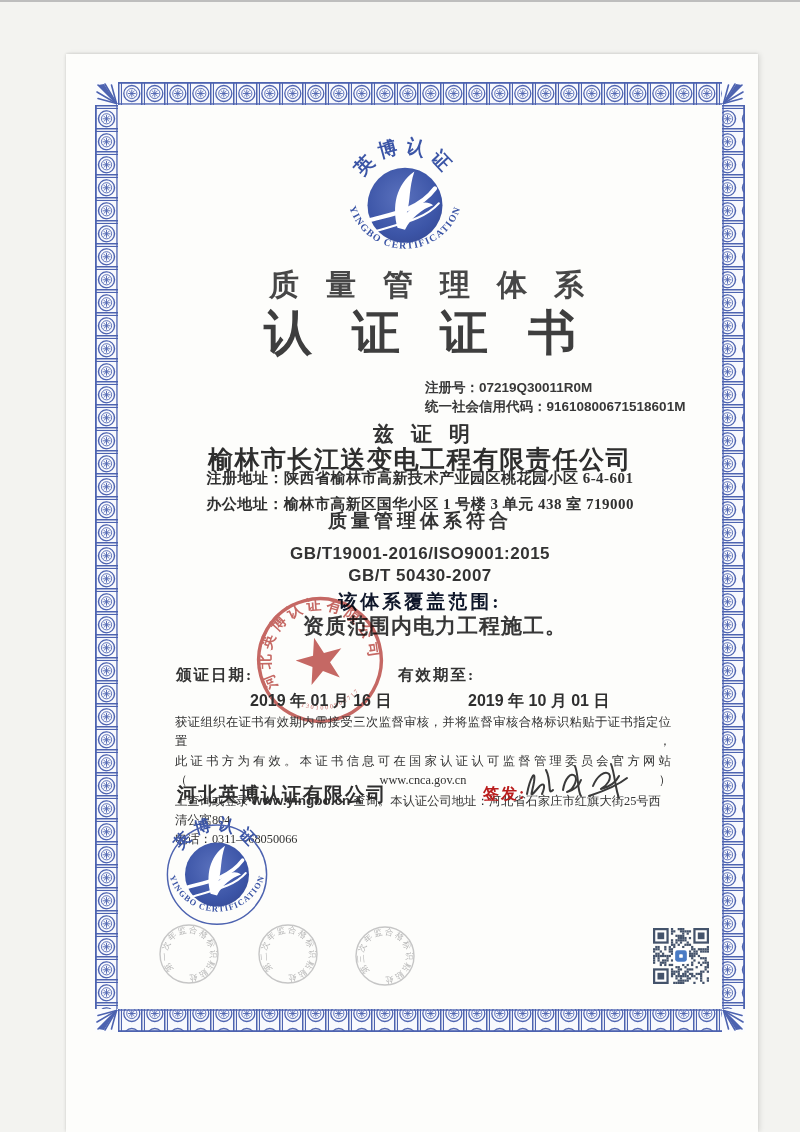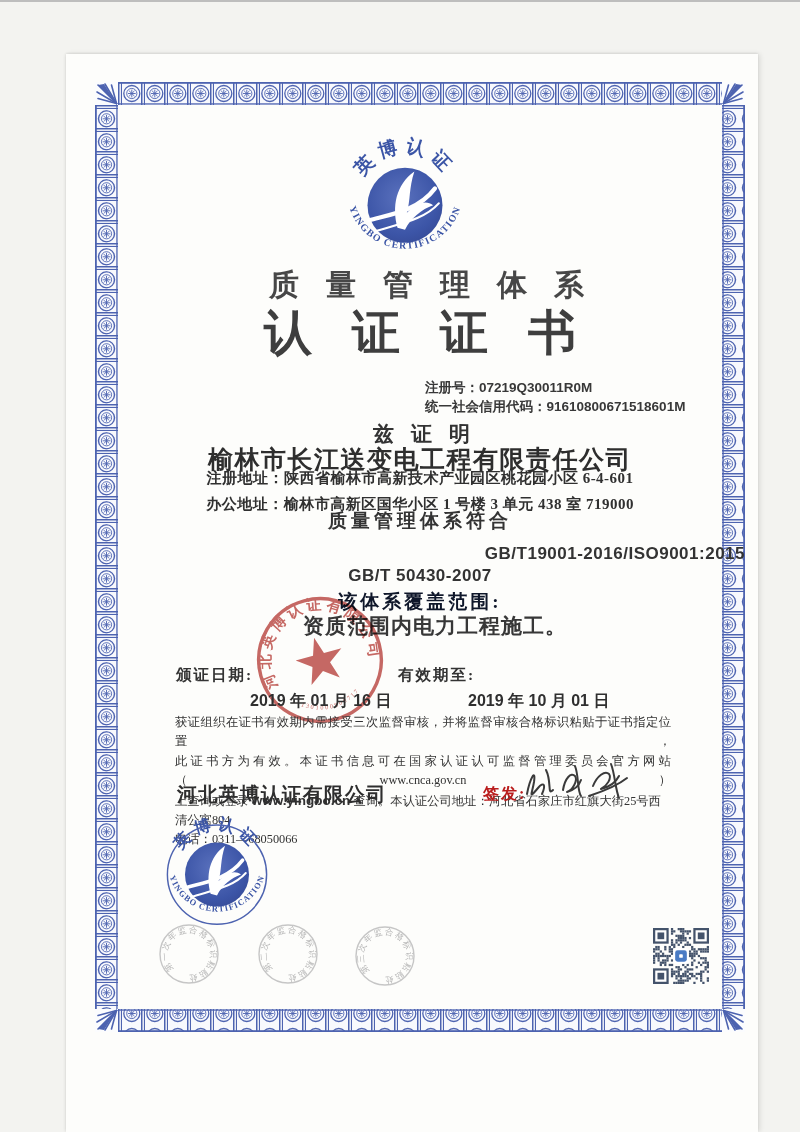--- a/index.html
+++ b/index.html
@@ -24,21 +24,21 @@
   #t1{top:183px;font-size:30px;font-weight:bold;letter-spacing:27px;padding-left:40px;box-sizing:border-box;color:#474747;}
   #t2{top:219px;font-size:48px;font-weight:bold;letter-spacing:40px;padding-left:40px;box-sizing:border-box;color:#3e3e3e;}
   #regs{position:absolute;left:330px;top:297px;font-size:13.5px;font-weight:600;line-height:18.5px;text-align:left;color:#383838;}
   #zzm{top:338px;font-size:21px;font-weight:600;letter-spacing:17px;padding-left:20px;box-sizing:border-box;font-family:"Liberation Serif",serif;color:#333;}
   #company{top:361px;font-size:25px;font-weight:bold;letter-spacing:1.5px;color:#2e2e2e;}
   .addr{font-size:15px;font-weight:600;font-family:"Liberation Serif",serif;color:#303030;letter-spacing:.5px;}
   #addr1{top:387px;}
   #addr2{top:413px;}
   #conform{top:426px;font-size:19px;font-weight:600;letter-spacing:4px;font-family:"Liberation Serif",serif;color:#333;}
   .gb{font-size:17px;font-weight:bold;letter-spacing:.5px;color:#333;}
-  #gb1{top:462px;text-align:right;}
+  #gb1{top:462px;}
   #gb2{top:484px;}
   #scopeLabel{top:507px;font-size:19px;font-weight:600;letter-spacing:3px;font-family:"Liberation Serif",serif;color:#0f172a;}
   #scope{position:absolute;left:208px;top:530px;font-size:21px;font-weight:bold;letter-spacing:1px;color:#373737;white-space:nowrap;}
   #stamp{position:absolute;left:158px;top:511px;width:134px;height:134px;mix-blend-mode:multiply;}
   .datelabel{position:absolute;font-size:15.5px;font-weight:600;font-family:"Liberation Serif",serif;letter-spacing:2px;color:#333;white-space:nowrap;}
   #issueLabel{left:81px;top:583px;}
   #expiryLabel{left:303px;top:583px;}
   .dateval{position:absolute;font-size:16px;font-weight:bold;color:#2f2f2f;white-space:nowrap;}
   #issueDate{left:155px;top:609px;}
   #expiryDate{left:373px;top:609px;}

